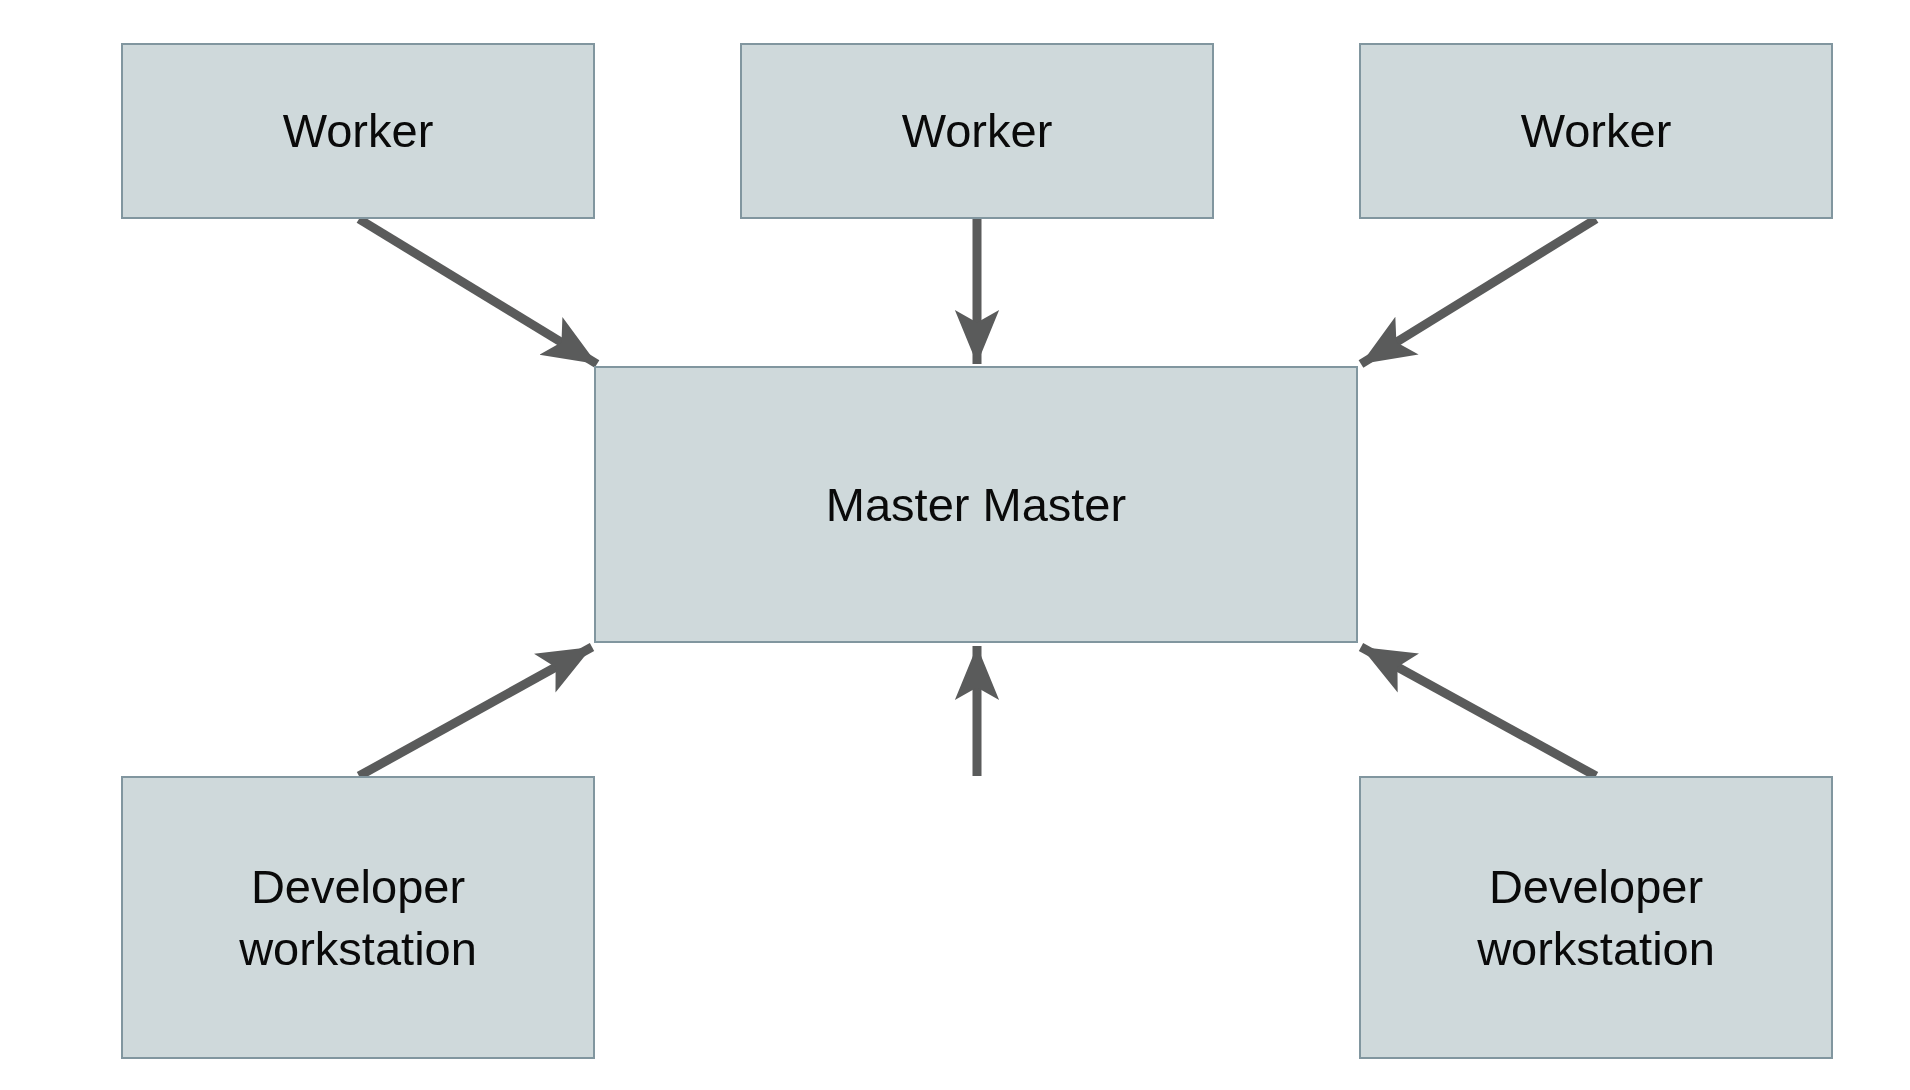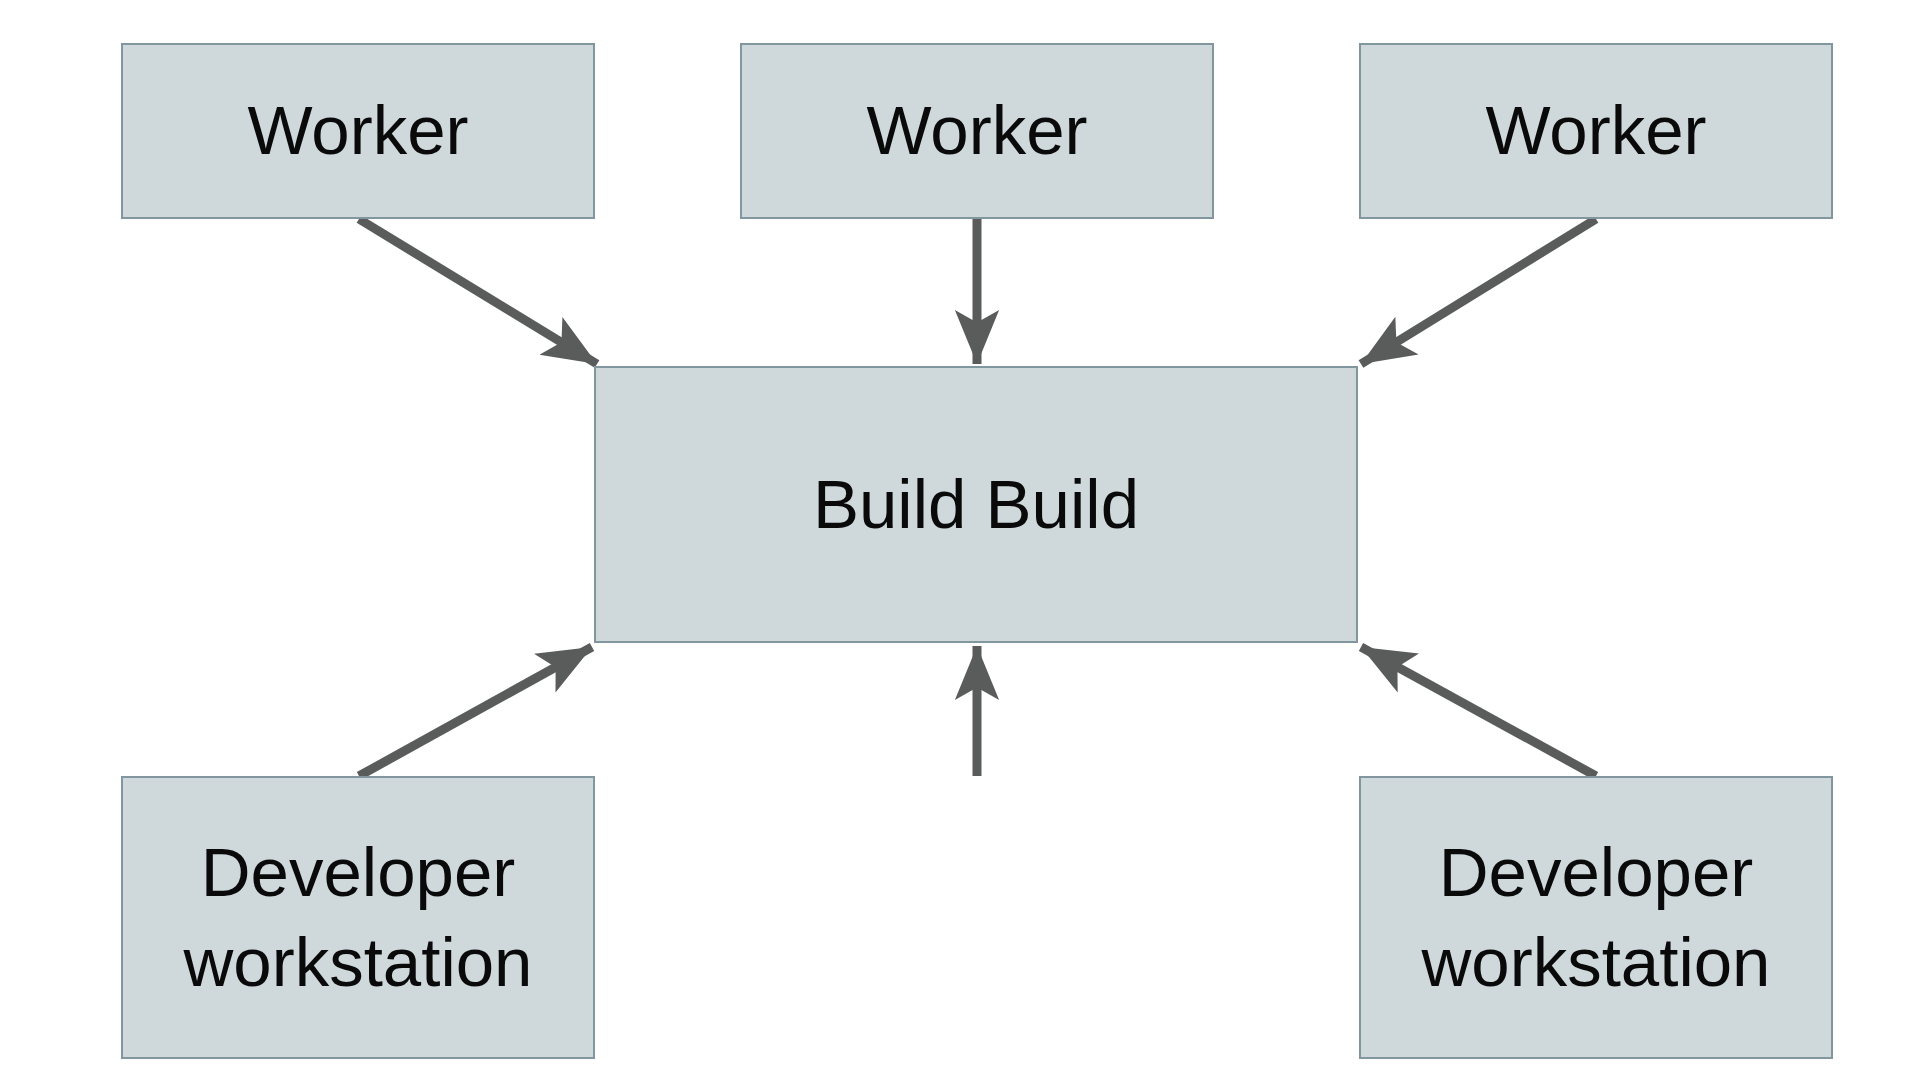--- a/index.html
+++ b/index.html
@@ -26,21 +26,21 @@
   .node {
     position: absolute;
     box-sizing: border-box;
     background: #cfd9db;
     border: 2px solid #81969f;
     display: flex;
     align-items: center;
     justify-content: center;
     text-align: center;
     color: #0a0a0a;
-    font-size: 69px;
+    font-size: 47px;
     line-height: 1.3;
     letter-spacing: 0px;
   }
   .node .node-label {
     display: block;
     padding: 0 10px;
   }
   
   .n-worker-1 { left: 121px; top: 43px;  width: 474px; height: 176px; }
   .n-worker-2 { left: 740px; top: 43px;  width: 474px; height: 176px; }
@@ -77,21 +77,21 @@
 
   <div class="node n-worker-2">
     <span class="node-label">Worker</span>
   </div>
 
   <div class="node n-worker-3">
     <span class="node-label">Worker</span>
   </div>
 
   <div class="node n-build-master">
-    <span class="node-label">Build Build</span>
+    <span class="node-label">Master Master</span>
   </div>
 
   <div class="node n-dev-1">
     <span class="node-label">Developer workstation</span>
   </div>
 
 
   <div class="node n-dev-2">
     <span class="node-label">Developer workstation</span>
   </div>

